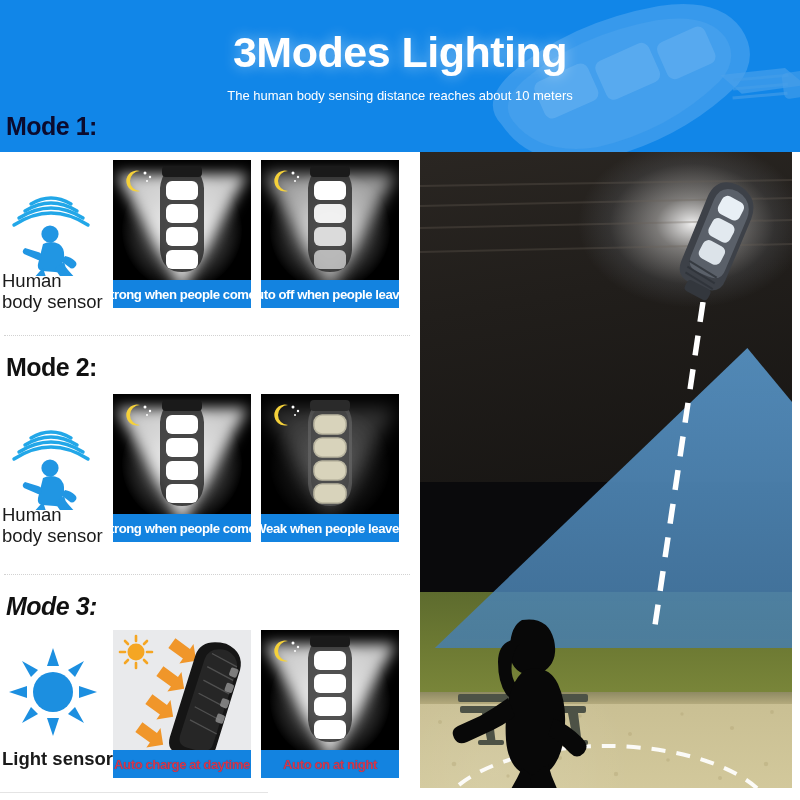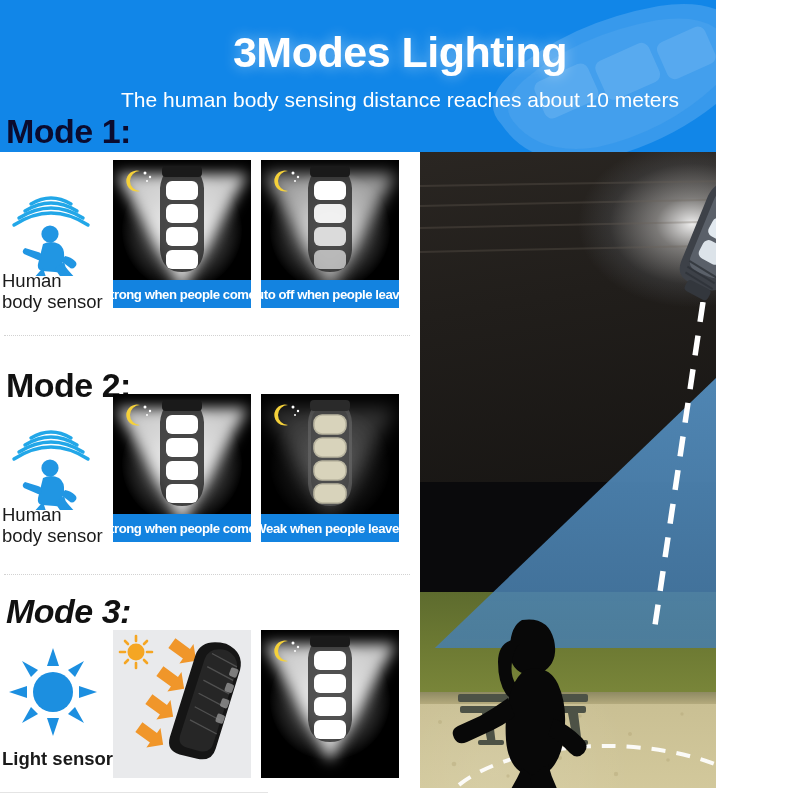--- a/index.html
+++ b/index.html
@@ -4,21 +4,21 @@
 <title>3 Modes Lighting Infographic</title>
 <style>
   * { margin:0; padding:0; box-sizing:border-box; }
   html,body { width:800px; height:800px; }
   body {
     font-family:"Liberation Sans", sans-serif;
     background:#ffffff;
     overflow:hidden;
     position:relative;
   }
-  #page { position:relative; width:716px; height:800px; background:#fff; overflow:hidden; }
+  #page { position:relative; width:800px; height:800px; background:#fff; overflow:hidden; }
 
   
   .header {
     position:absolute; left:0; top:0; width:800px; height:152px;
     background:#1186e8; overflow:hidden;
   }
   .header-lamp {
     position:absolute; right:-12px; top:-34px;
     width:330px; height:220px;
     opacity:.38;
@@ -30,31 +30,31 @@
     position:absolute; left:0; top:28px; width:800px;
     text-align:center;
     font-size:43px; font-weight:bold; color:#ffffff;
     letter-spacing:-.5px;
     text-shadow:0 0 14px rgba(255,255,255,.45);
     z-index:4;
   }
   .header-sub {
     position:absolute; left:0; top:88px; width:800px;
     text-align:center;
-    font-size:21px; color:#ffffff; font-weight:400;
+    font-size:13px; color:#ffffff; font-weight:400;
     z-index:4;
   }
 
   
   .left-col { position:absolute; left:0; top:152px; width:418px; height:648px; background:#fff; }
 
   .mode-block { position:relative; width:418px; }
   .mode-title {
     position:absolute; left:6px;
-    font-size:34px; font-weight:bold; color:#111; letter-spacing:-.5px;
+    font-size:25px; font-weight:bold; color:#111; letter-spacing:-.5px;
   }
   .mode-title.onblue { color:#0b0b2e; }
 
   .sensor-label {
     position:absolute; left:2px; width:106px;
     font-size:18.5px; color:#1a1a1a; line-height:1.15;
   }
 
   
   .icon-body { position:absolute; width:96px; height:112px; }
@@ -234,21 +234,21 @@
             <rect x="15" y="86" width="32" height="19" rx="6" opacity=".62"></rect>
           </g>
         </svg>
         <div class="caption">Auto off when people leaves</div>
       </div>
     </div>
 
     <div class="divider" style="top:183px;"></div>
 
     <div class="mode-block" style="position:absolute; top:198px;">
-      <div class="mode-title" style="top:16px;">Mode 2:</div>
+      <div class="mode-title" style="top:3px;">Mode 2:</div>
 
       <svg class="icon-body" style="left:3px; top:48px;" viewBox="0 0 96 112">
         <g fill="none" stroke="#22a7e8" stroke-width="3.4" stroke-linecap="round">
           <path d="M28 40 Q48 28 68 40"></path>
           <path d="M22 47 Q48 31 74 47"></path>
           <path d="M16 54 Q48 34 80 54"></path>
           <path d="M11 61 Q48 37 85 61"></path>
         </g>
         <g fill="#2196e3">
           <circle cx="47" cy="70" r="8.6"></circle>
@@ -361,20 +361,21 @@
                 <line x1="84" y1="94" x2="114" y2="98"></line>
             </g>
             <g fill="#8d8d8d" opacity=".85">
               <rect x="105" y="30" width="8" height="9" rx="2"></rect>
               <rect x="106" y="46" width="8" height="9" rx="2"></rect>
               <rect x="107" y="62" width="8" height="9" rx="2"></rect>
               <rect x="108" y="78" width="8" height="9" rx="2"></rect>
             </g>
           </g>
         </svg>
+        <div class="caption red-text">Auto charge at daytime</div>
       </div>
 
       <div class="thumb" style="left:261px; top:42px;">
         <div class="glow"></div>
         <div class="beam strong"></div>
         <svg class="moon" viewBox="0 0 34 26">
           <path d="M18 3 A10.5 10.5 0 1 0 18 23 A8.4 8.4 0 1 1 18 3 Z" fill="#f5d13a"></path>
           <circle cx="23" cy="5" r="1.5" fill="#fff"></circle>
             <circle cx="28" cy="9" r="1.2" fill="#fff"></circle>
             <circle cx="25" cy="13" r="1" fill="#fff"></circle>
@@ -382,20 +383,21 @@
         <svg class="lampwrap" viewBox="0 0 62 112">
           <path d="M31 2 q20 0 22 22 l0 62 q-2 22 -22 22 q-20 0 -22 -22 l0 -62 q2 -22 22 -22 Z" fill="#2c2c2c" opacity=".8"></path>
           <rect x="11" y="2" width="40" height="11" rx="4" fill="#1a1a1a"></rect>
           <g fill="#ffffff">
             <rect x="15" y="17" width="32" height="19" rx="6"></rect>
             <rect x="15" y="40" width="32" height="19" rx="6"></rect>
             <rect x="15" y="63" width="32" height="19" rx="6"></rect>
             <rect x="15" y="86" width="32" height="19" rx="6"></rect>
           </g>
         </svg>
+        <div class="caption red-text">Auto on at night</div>
       </div>
     </div>
   </div>
 
   <div class="right-panel">
     <div class="night-sky"></div>
 
     <svg class="wall-lines" viewBox="0 0 372 120">
       <g stroke="#6b6258" stroke-width="2" fill="none">
         <line x1="0" y1="14" x2="372" y2="8"></line>

